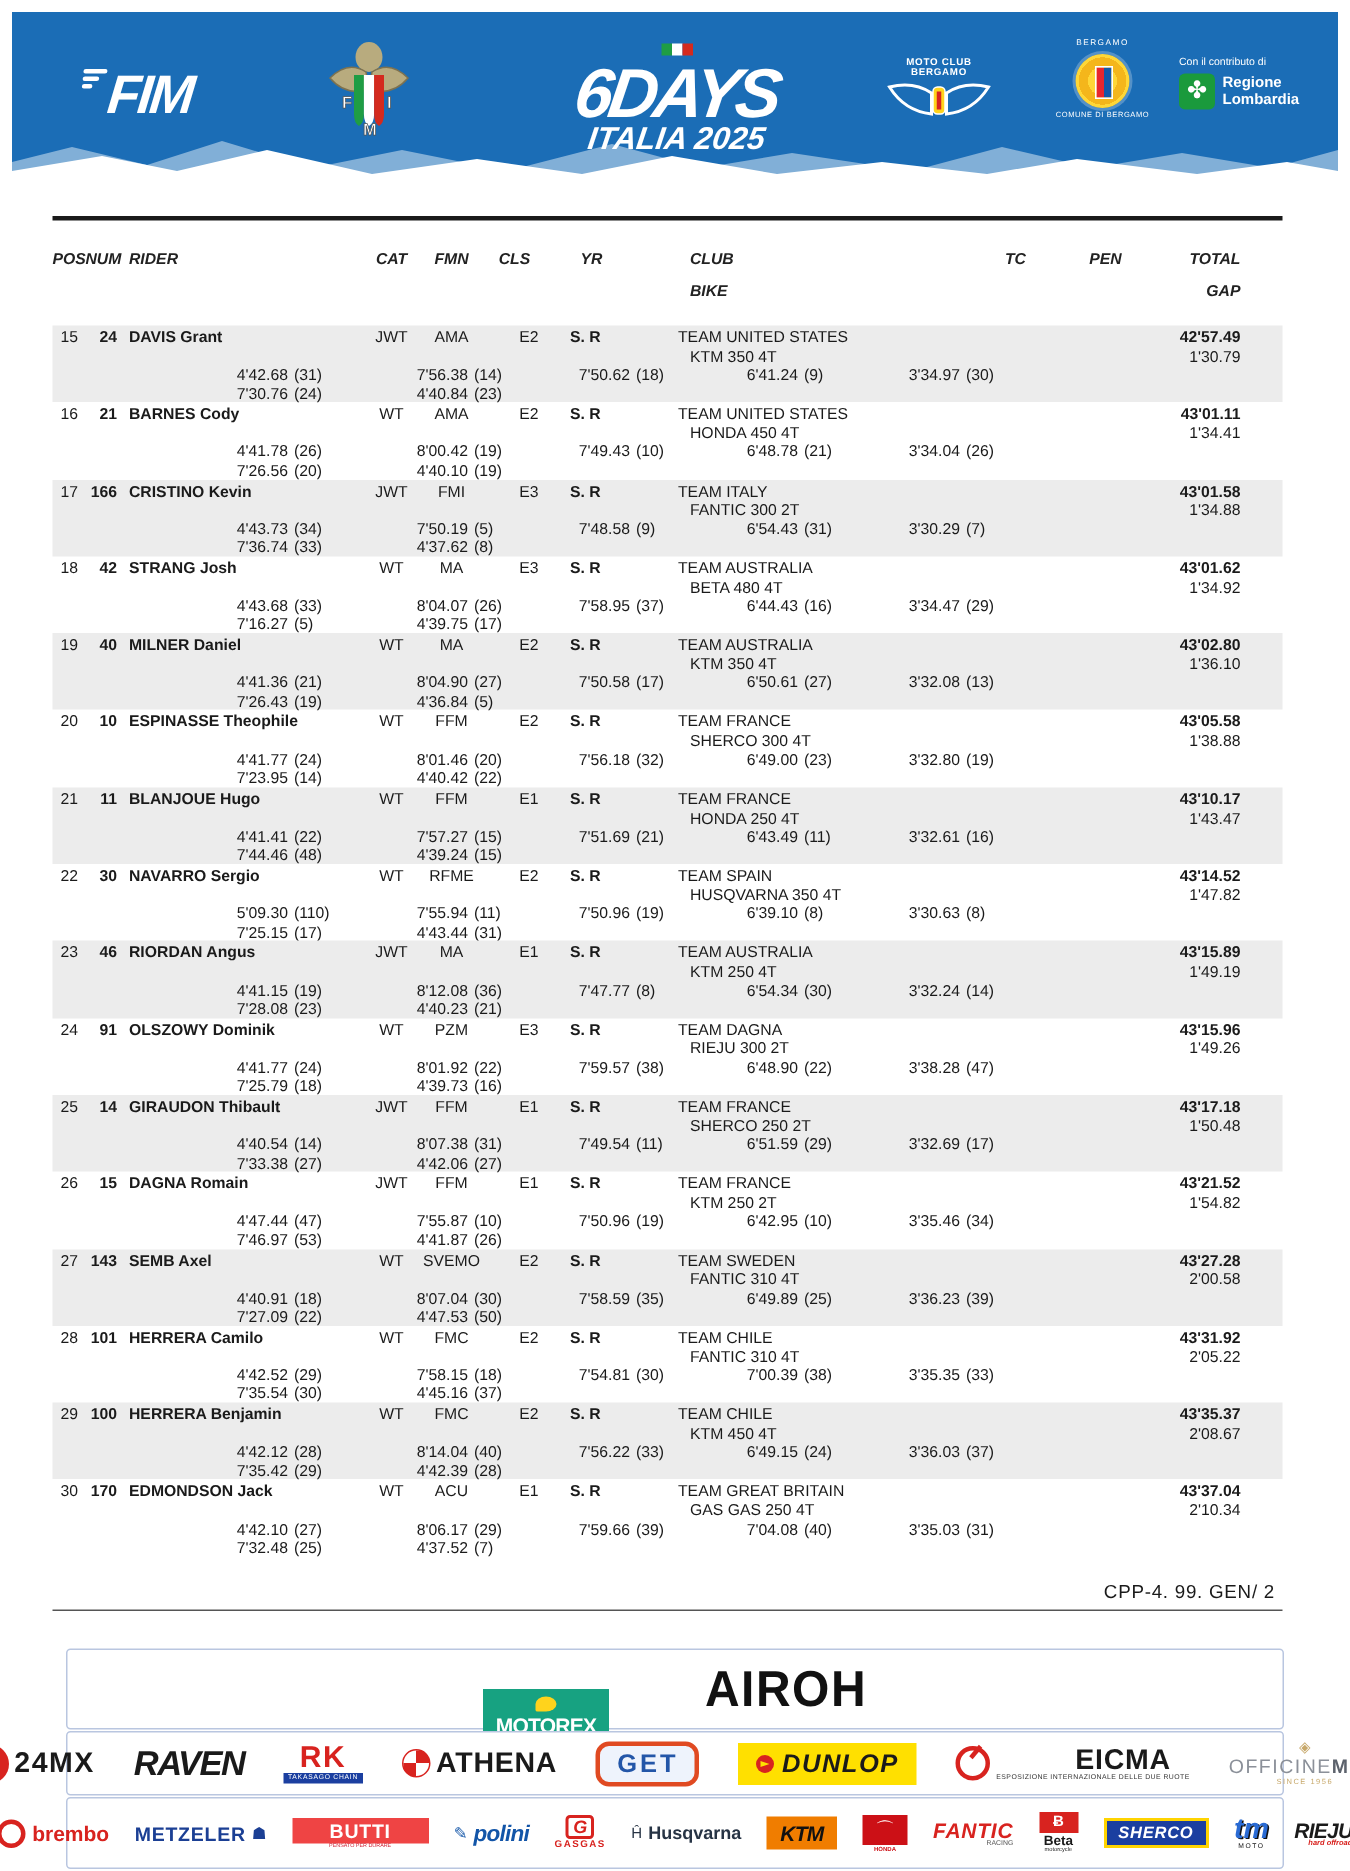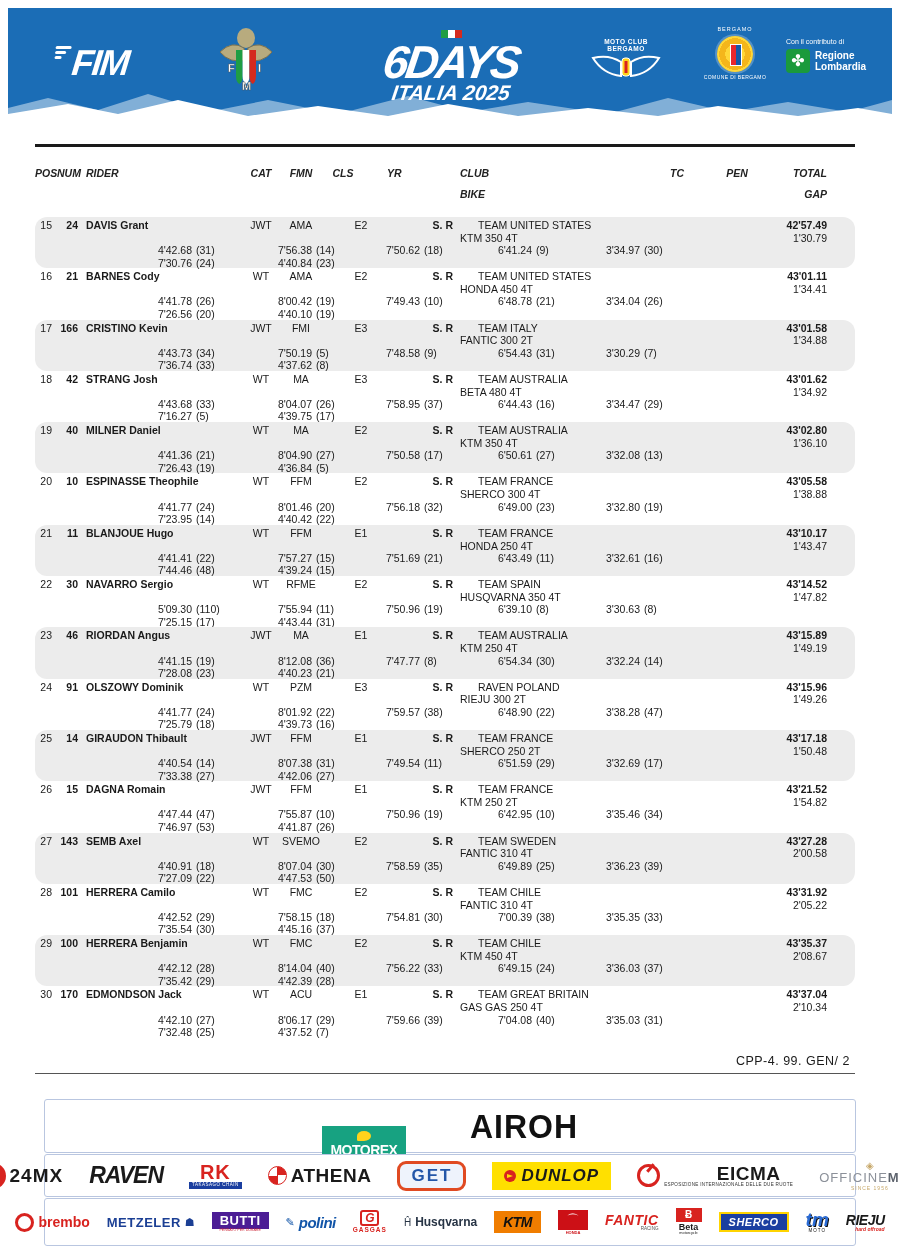--- a/index.html
+++ b/index.html
@@ -48,32 +48,32 @@
   .h-fmn{left:236px;width:60px;text-align:center;}
   .h-cls{left:278px;width:60px;text-align:center;}
   .h-yr{left:352px;}
   .h-club{left:425px;}
   .h-tc{left:612px;width:60px;text-align:center;}
   .h-pen{left:672px;width:60px;text-align:center;}
   .h-total{right:28px;text-align:right;}
   .h-bike{left:425px;top:21px;}
   .h-gap{right:28px;top:21px;text-align:right;}
   .rows{position:absolute;left:35px;top:217px;width:820px;}
-  .row{position:relative;height:51.3px;font-size:10.5px;white-space:nowrap;border-radius:12px;}
+  .row{position:relative;height:51.3px;font-size:10.5px;white-space:nowrap;}
   .row.shaded{background:#ececec;}
   .row span{position:absolute;white-space:nowrap;}
   .l1{top:2px;}.l2{top:14.8px;}.l3{top:27.2px;}.l4{top:39.6px;}
   .c-pos{left:0;width:17px;text-align:right;}
   .c-num{left:20px;width:23px;text-align:right;font-weight:bold;}
   .c-name{left:51px;font-weight:bold;}
   .c-cat{left:196px;width:60px;text-align:center;}
   .c-fmn{left:236px;width:60px;text-align:center;}
-  .c-cls{left:296px;width:60px;text-align:center;}
-  .c-sr{left:345px;width:73px;text-align:right;font-weight:bold;}
-  .c-club{left:443px;}
+  .c-cls{left:264px;width:60px;text-align:right;}
+  .c-sr{left:345px;width:73px;text-align:left;font-weight:bold;}
+  .c-club{left:417px;}
   .c-total{right:28px;text-align:right;font-weight:bold;}
   .c-bike{left:425px;}
   .c-gap{right:28px;text-align:right;}
   .time{width:55px;text-align:right;}
   .rank{width:42px;text-align:left;}
   .time.t0{left:102px;}.rank.t0{left:161px;}
   .time.t1{left:222px;}.rank.t1{left:281px;}
   .time.t2{left:330px;}.rank.t2{left:389px;}
   .time.t3{left:442px;}.rank.t3{left:501px;}
   .time.t4{left:550px;}.rank.t4{left:609px;}
@@ -116,21 +116,21 @@
   .eicma .e2{font-size:4.6px;color:#333;letter-spacing:.3px;}
   .omak .diam{color:#c7a86a;font-size:10px;}
   .omak .o1{font-size:13px;color:#8b9099;letter-spacing:1px;}
   .omak .o1 b{color:#5d636d;}
   .omak .o2{font-size:5px;color:#c7a86a;letter-spacing:1px;margin-top:2px;}
   
   .brembo .ic{width:13px;height:13px;border-radius:50%;border:3px solid #d8231f;}
   .brembo .txt{color:#d8231f;font-size:14px;font-weight:bold;}
   .metzeler .txt{color:#1b3f94;font-size:13px;font-weight:bold;letter-spacing:.5px;}
   .metzeler .el{color:#1b3f94;font-size:11px;}
-  .butti .bx{background:#4c1d95;color:#fff;font-size:13px;font-weight:bold;padding:2px 8px;letter-spacing:.5px;}
+  .butti .bx{background:#ef4444;color:#fff;font-size:13px;font-weight:bold;padding:2px 25px;letter-spacing:.5px;}
   .butti .bs{font-size:3.6px;color:#c23;}
   .polini .txt{color:#1255a8;font-size:15px;font-weight:bold;font-style:italic;letter-spacing:-.5px;}
   .polini .pk{color:#1255a8;font-size:11px;}
   .gasgas .g{color:#d8231f;border:2px solid #d8231f;border-radius:3px;font-weight:bold;font-size:12px;padding:0 3px;font-style:italic;}
   .gasgas .gt{color:#d8231f;font-size:6.5px;font-weight:bold;letter-spacing:1px;margin-top:1px;}
   .husq .crown{color:#273445;font-size:10px;}
   .husq .txt{color:#273445;font-size:12px;font-weight:bold;}
   .ktm{background:#f07d00;padding:3px 9px;color:#111;font-size:14px;font-weight:bold;font-style:italic;letter-spacing:-.5px;}
   .honda .bx{background:#cc1016;width:30px;height:20px;display:flex;align-items:center;justify-content:center;color:#fff;font-size:13px;}
   .honda .hs{color:#cc1016;font-size:4px;font-weight:bold;margin-top:1px;}
@@ -467,21 +467,21 @@
       <span class="rank t1 l4">(21)</span>
     </div>
     <div class="row">
       <span class="c-pos l1">24</span>
       <span class="c-num l1">91</span>
       <span class="c-name l1">OLSZOWY Dominik</span>
       <span class="c-cat l1">WT</span>
       <span class="c-fmn l1">PZM</span>
       <span class="c-cls l1">E3</span>
       <span class="c-sr l1">S. R</span>
-      <span class="c-club l1">RAVEN POLAND</span>
+      <span class="c-club l1">TEAM DAGNA</span>
       <span class="c-total l1">43'15.96</span>
       <span class="c-bike l2">RIEJU 300 2T</span>
       <span class="c-gap l2">1'49.26</span>
       <span class="time t0 l3">4'41.77</span>
       <span class="rank t0 l3">(24)</span>
       <span class="time t1 l3">8'01.92</span>
       <span class="rank t1 l3">(22)</span>
       <span class="time t2 l3">7'59.57</span>
       <span class="rank t2 l3">(38)</span>
       <span class="time t3 l3">6'48.90</span>

